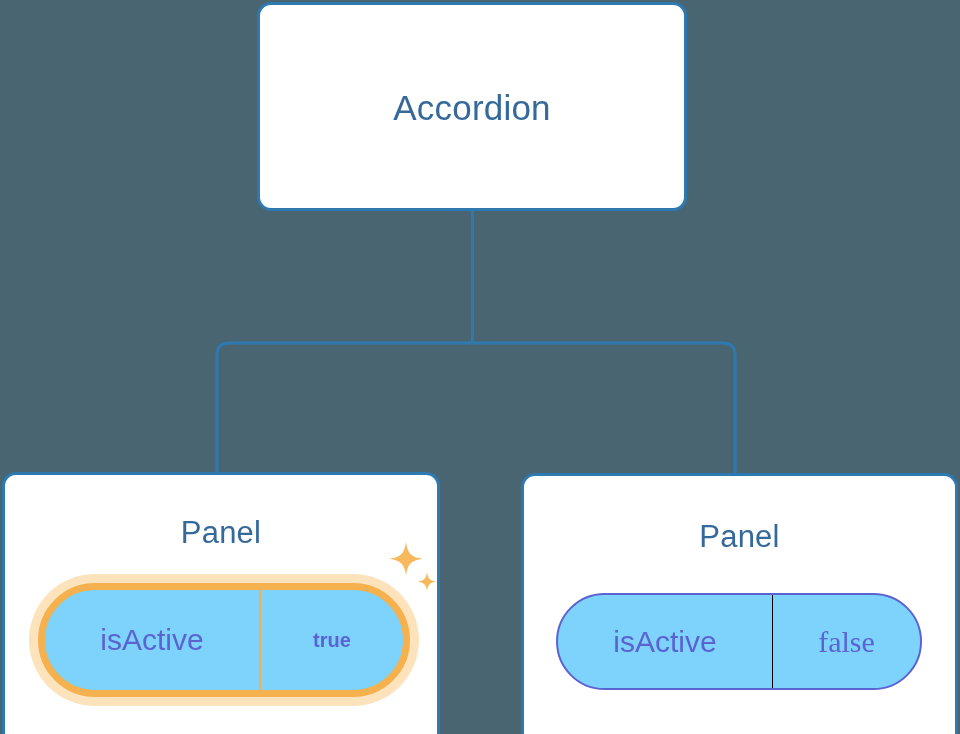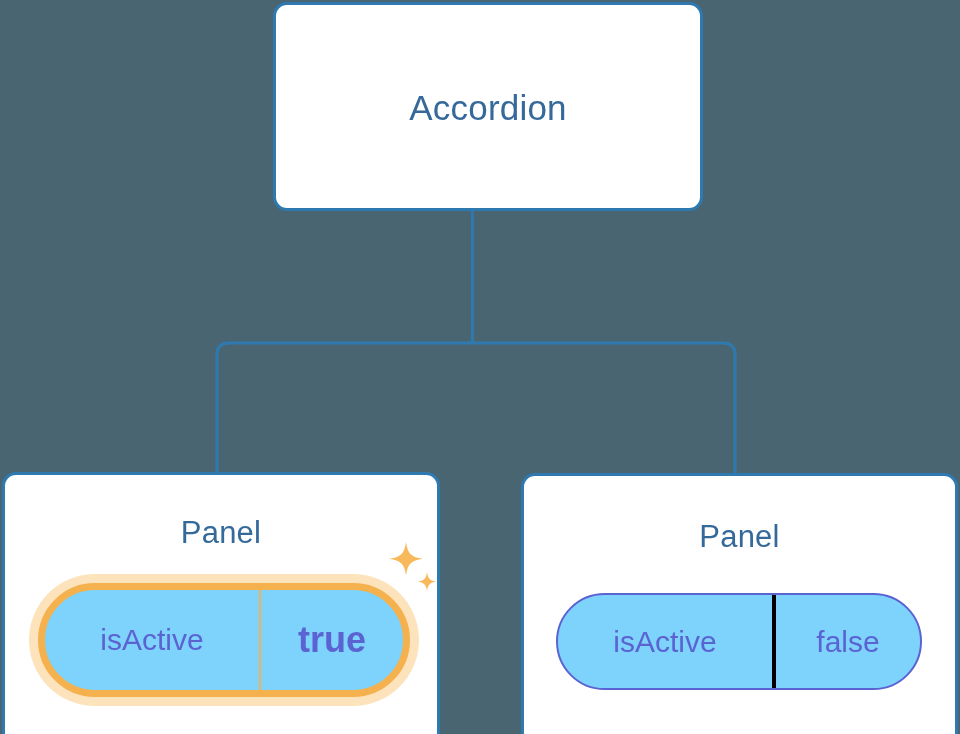--- a/index.html
+++ b/index.html
@@ -51,21 +51,20 @@
     letter-spacing: 0.2px;
     white-space: nowrap;
   }
 
   
   #node-accordion {
     left: 257px;
     top: 2px;
     width: 430px;
     height: 209px;
-    margin-left: 16px;
   }
   #node-accordion .node-title {
     top: 85px;
     font-size: 35px;
   }
 
   
   #node-panel-left {
     left: 2px;
     top: 472px;
@@ -119,21 +118,22 @@
     justify-content: center;
     box-sizing: border-box;
     white-space: nowrap;
   }
 
   
   .pill--plain {
     border: 2px solid #5b63d3;
   }
   .pill--plain .pill-cell--value {
-    border-left: 4px solid #000000;
+    border-left: 1px solid #000000;
+    font-family: Liberation Serif, serif;
   }
 
   
   .pill--highlight {
     border: 7px solid #f5b14e;
     box-shadow: 0 0 0 9px #fce3bb;
   }
   .pill--highlight .pill-cell--value {
     border-left: 2px solid #f5b14e;
   }
@@ -153,21 +153,21 @@
   
   #pill-left-wrap {
     left: 38px;
     top: 583px;
   }
   #pill-left-wrap .pill {
     width: 372px;
     height: 114px;
   }
   #pill-left-wrap .pill-cell--key   { width: 214px; font-size: 30px; }
-  #pill-left-wrap .pill-cell--value { width: 144px; font-size: 36px; }
+  #pill-left-wrap .pill-cell--value { width: 144px; font-size: 20px; }
 
   
   #pill-right-wrap {
     left: 556px;
     top: 593px;
   }
   #pill-right-wrap .pill {
     width: 366px;
     height: 97px;
   }

